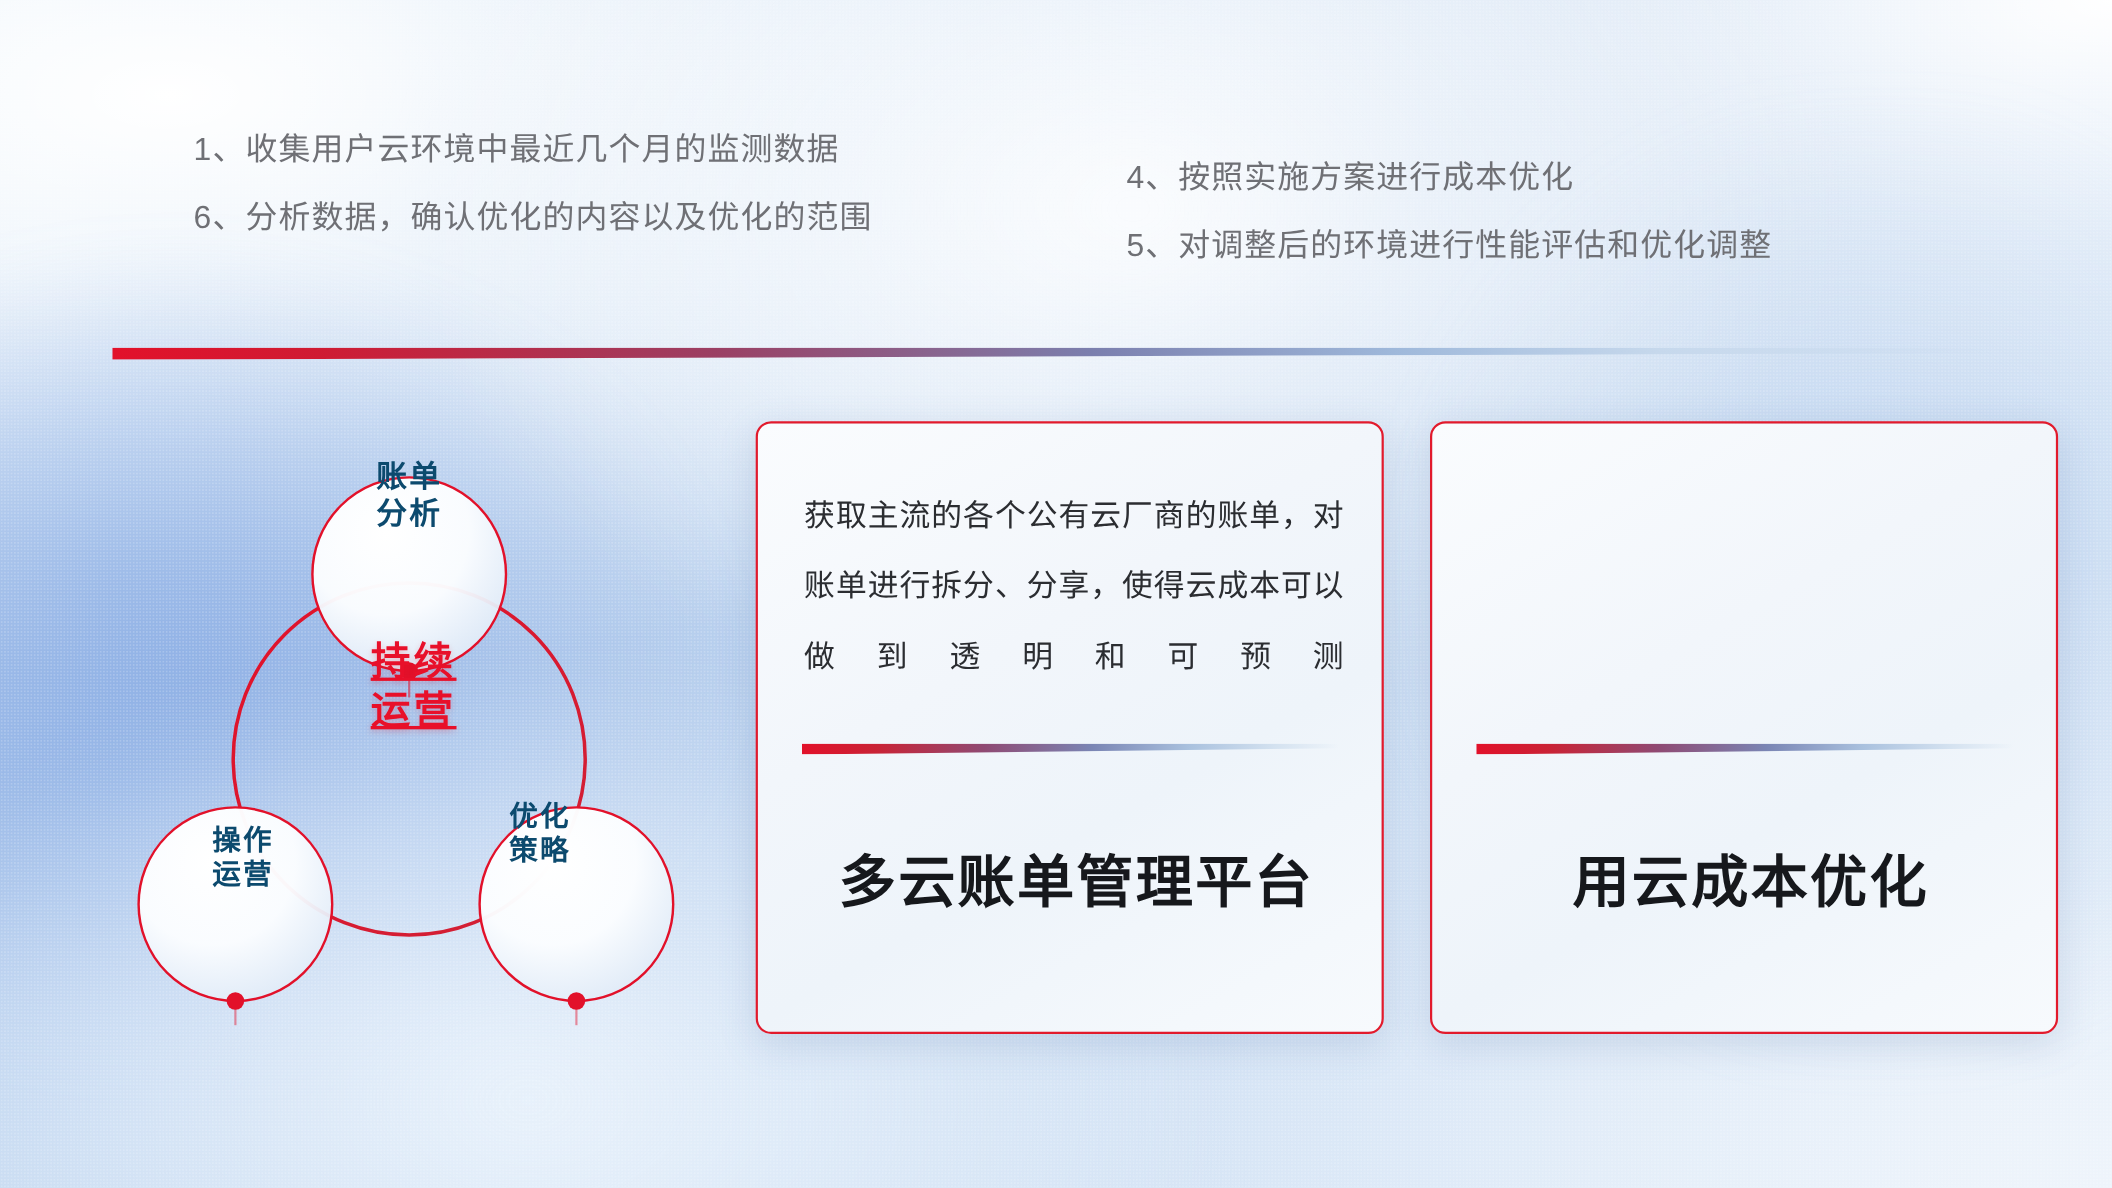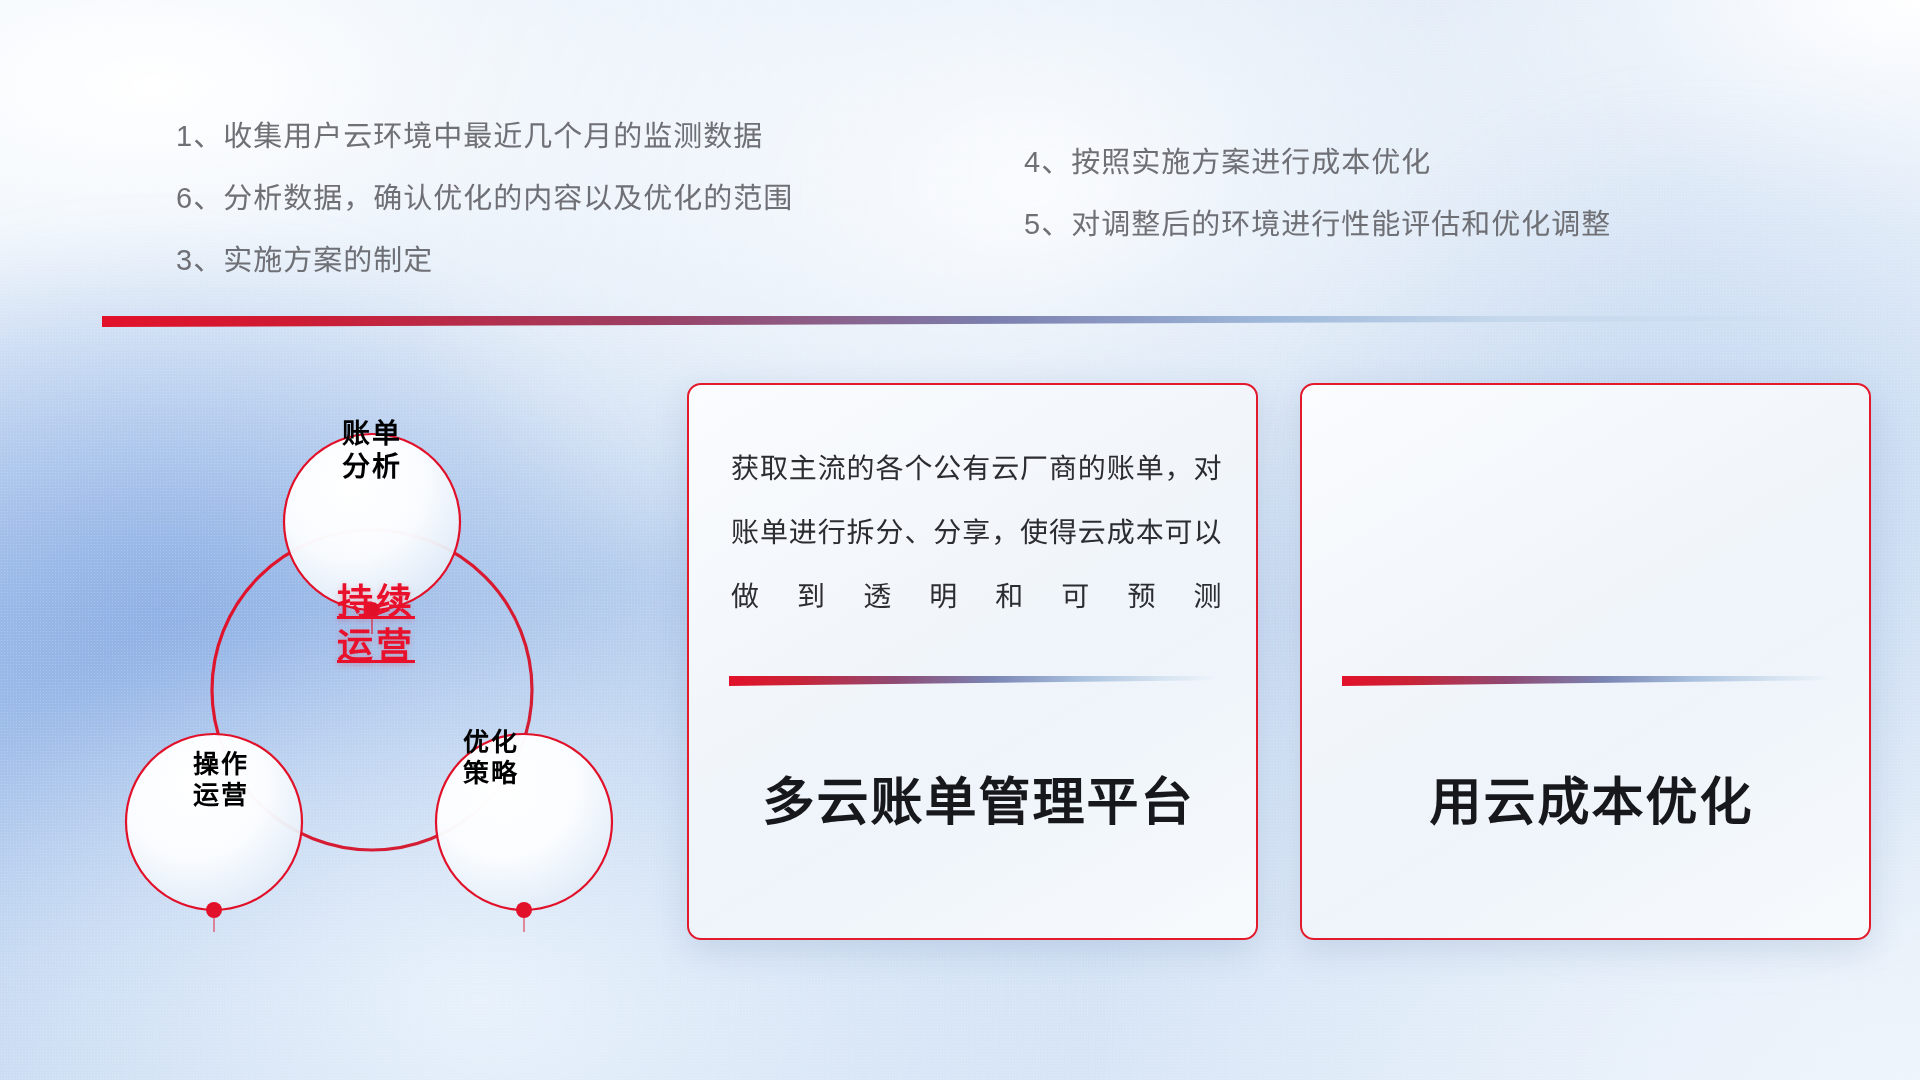--- a/index.html
+++ b/index.html
@@ -63,21 +63,21 @@
     position:absolute;left:102px;top:316px;width:1712px;height:11px;
     background:linear-gradient(95deg,#e2112a 0%,#cf1b33 11%,#9b3f63 32%,#7b7fae 52%,#9eb8da 68%,#c6d8ec 82%,rgba(214,228,243,0) 100%);
     clip-path:polygon(0 0,100% 0,100% 45%,0 100%);
   }
 
   
   .venn{position:absolute;left:96px;top:352px;width:560px;height:600px;}
   .venn svg{position:absolute;left:0;top:0;}
   .venn-label{
     position:absolute;text-align:center;line-height:1.18;
-    color:#000000;font-weight:bold;letter-spacing:2px;
+    color:#0c4a6e;font-weight:bold;letter-spacing:2px;
     font-family:"Liberation Sans","DejaVu Sans",sans-serif;
   }
   .venn-label.top{left:186px;top:65px;width:180px;font-size:28px;}
   .venn-label.bl{left:40px;top:397px;width:170px;font-size:26px;}
   .venn-label.br{left:310px;top:375px;width:170px;font-size:26px;text-align:center;}
   .venn-label.center{
     left:190px;top:228px;width:180px;font-size:36px;color:#e8102a;
     letter-spacing:3px;line-height:1.22;
     text-shadow:0 2px 6px rgba(232,16,42,.22);
     text-decoration:underline;
@@ -121,21 +121,20 @@
   <div class="bg-blob2"></div>
   <div class="bg-blob3"></div>
   <div class="bg-blob4"></div>
   <div class="bg-noise"></div>
 </div>
 
 <div class="bullets">
   <div class="bullet-col left">
     <div class="bullet-line">1、收集用户云环境中最近几个月的监测数据</div>
     <div class="bullet-line">6、分析数据，确认优化的内容以及优化的范围</div>
-    <div class="bullet-line">3、实施方案的制定</div>
   </div>
   <div class="bullet-col right">
     <div class="bullet-line">4、按照实施方案进行成本优化</div>
     <div class="bullet-line">5、对调整后的环境进行性能评估和优化调整</div>
   </div>
 </div>
 
 <div class="divider"></div>
 
 <div class="venn">

